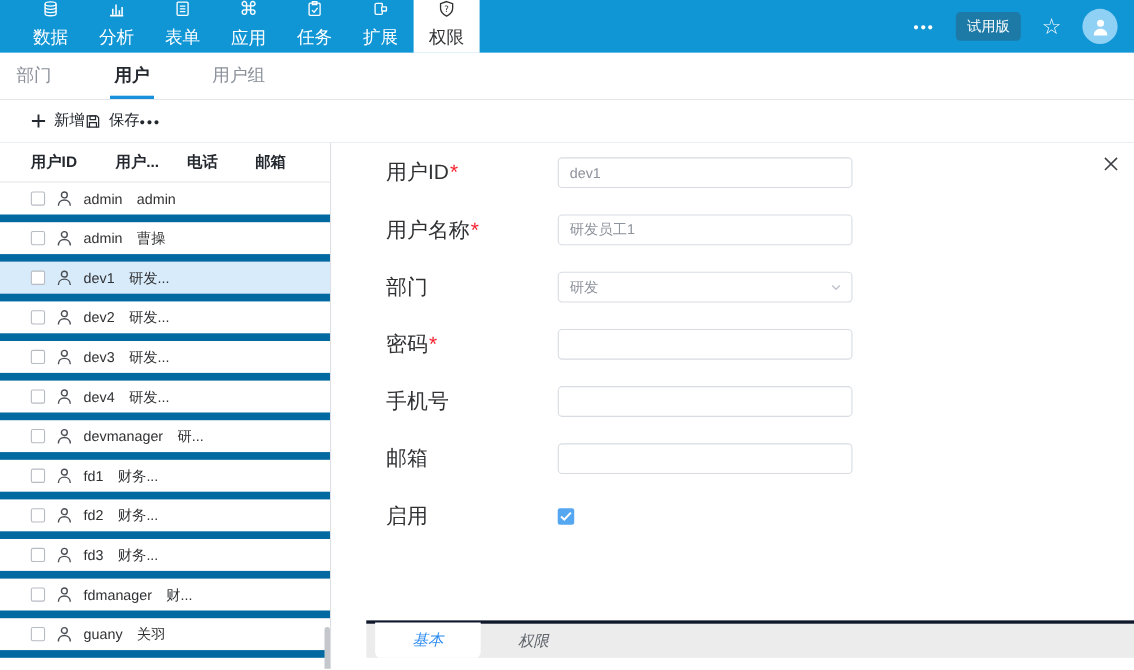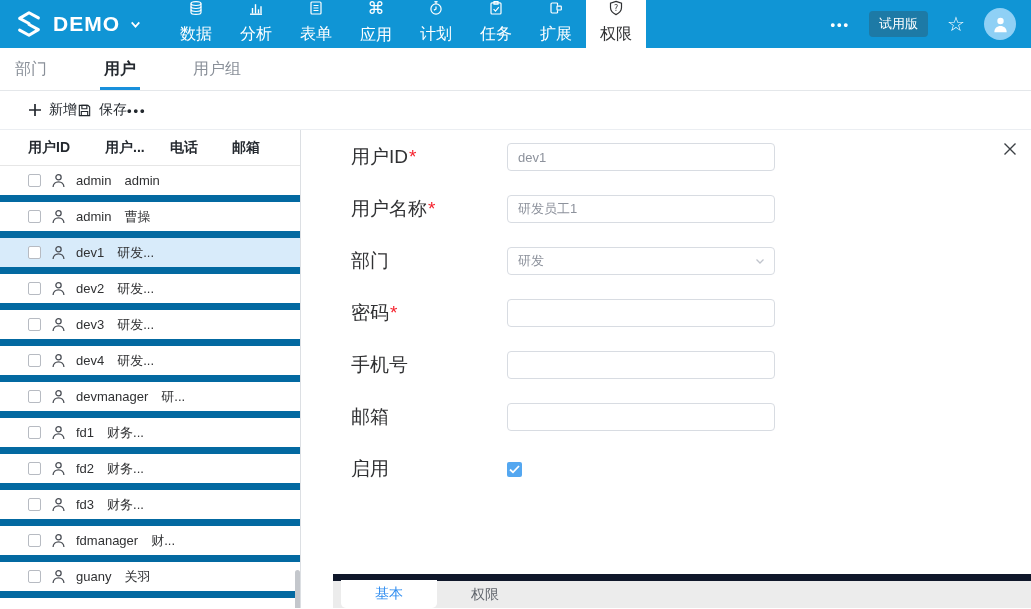--- a/index.html
+++ b/index.html
@@ -52,44 +52,30 @@
   .close-btn { position:absolute; top:11px; right:13px; cursor:pointer; color:#3c4045; }
   .form { padding-top:13px; }
   .frow { display:flex; align-items:center; height:28px; margin-bottom:24px; }
   .flabel { width:174px; padding-left:18px; font-size:19px; color:#303133; flex:0 0 auto; }
   .req { color:#f5222d; font-style:normal; margin-left:1px; }
   input.fctl { width:268px; height:28px; border:1px solid #d8dce2; border-radius:4px; padding:0 10px; font-size:13px; color:#8d929c; font-family:inherit; background:#fff; outline:none; }
   .fselect { width:268px; height:28px; border:1px solid #d8dce2; border-radius:4px; display:flex; align-items:center; justify-content:space-between; padding:0 8px 0 10px; font-size:13px; color:#8d929c; cursor:pointer; background:#fff; }
   .fcheckbox { width:15px; height:15px; background:#54a7f0; border-radius:2px; display:flex; align-items:center; justify-content:center; cursor:pointer; }
 
   
-  .bottom-tabs { position:absolute; left:0; right:0; bottom:0; height:34px; background:#ececec; border-top:7px solid #0f172a; display:flex; }
+  .bottom-tabs { position:absolute; left:0; right:0; bottom:10px; height:34px; background:#ececec; border-top:3px solid #0f172a; display:flex;font-style:italic; }
   .btab { width:96px; display:flex; align-items:center; justify-content:center; font-size:14px; color:#5f646b; cursor:pointer; }
   .btab.active { background:#fff; color:#2d8cf0; border-radius:0 0 5px 5px; margin-left:8px; margin-top:-1px; }
 </style>
 </head>
 <body>
 
 <div class="app">
 
   <header class="topbar">
-    <div class="brand">
-      <span class="icon">
-        <svg width="30" height="30" viewBox="0 0 32 32" fill="none" stroke="#fff" stroke-width="3.2" stroke-linejoin="round" stroke-linecap="round">
-            <path d="M26 9.5 L16 4 L6 10 L16 15.5"></path>
-            <path d="M6 22.5 L16 28 L26 22 L16 16.5"></path>
-          </svg>
-      </span>
-      <span class="brand-text">DEMO</span>
-      <span class="icon">
-        <svg width="13" height="13" viewBox="0 0 12 12" fill="none" stroke="#fff" stroke-width="1.6">
-            <polyline points="2.5,4 6,8 9.5,4"></polyline>
-          </svg>
-      </span>
-    </div>
     <nav class="topnav" id="topnav">
         <div class="nav-item">
           <span class="icon ">
             <svg width="16" height="16" viewBox="0 0 16 16" fill="none" stroke="currentColor" stroke-width="1.2">
               <ellipse cx="8" cy="3.6" rx="5" ry="1.9"></ellipse>
               <path d="M3 3.6v3c0 1.05 2.24 1.9 5 1.9s5-.85 5-1.9v-3"></path>
               <path d="M3 6.6v3c0 1.05 2.24 1.9 5 1.9s5-.85 5-1.9v-3"></path>
               <path d="M3 9.6v2.8c0 1.05 2.24 1.9 5 1.9s5-.85 5-1.9V9.6"></path>
             </svg>
           </span>
@@ -114,31 +100,20 @@
               <path d="M5.5 5.5h5M5.5 8h5M5.5 10.5h5"></path>
             </svg>
           </span>
           <span>表单</span>
         </div>
         <div class="nav-item">
           <span class="icon ">
             <span class="uni-cmd">⌘</span>
           </span>
           <span>应用</span>
-        </div>
-        <div class="nav-item">
-          <span class="icon ">
-            <svg width="16" height="16" viewBox="0 0 16 16" fill="none" stroke="currentColor" stroke-width="1.2">
-              <circle cx="8" cy="9" r="5.1"></circle>
-              <path d="M8 6.4V9l-2.1 1.1"></path>
-              <path d="M6.4 1.7h3.2"></path>
-              <path d="M8 1.7v2.1"></path>
-            </svg>
-          </span>
-          <span>计划</span>
         </div>
         <div class="nav-item">
           <span class="icon ">
             <svg width="16" height="16" viewBox="0 0 16 16" fill="none" stroke="currentColor" stroke-width="1.2">
               <rect x="3" y="2.8" width="10" height="11.2" rx="1"></rect>
               <path d="M6 1.5h4v2.6H6z"></path>
               <path d="M5.6 9.2l1.9 1.9 3.3-3.9"></path>
             </svg>
           </span>
           <span>任务</span>

